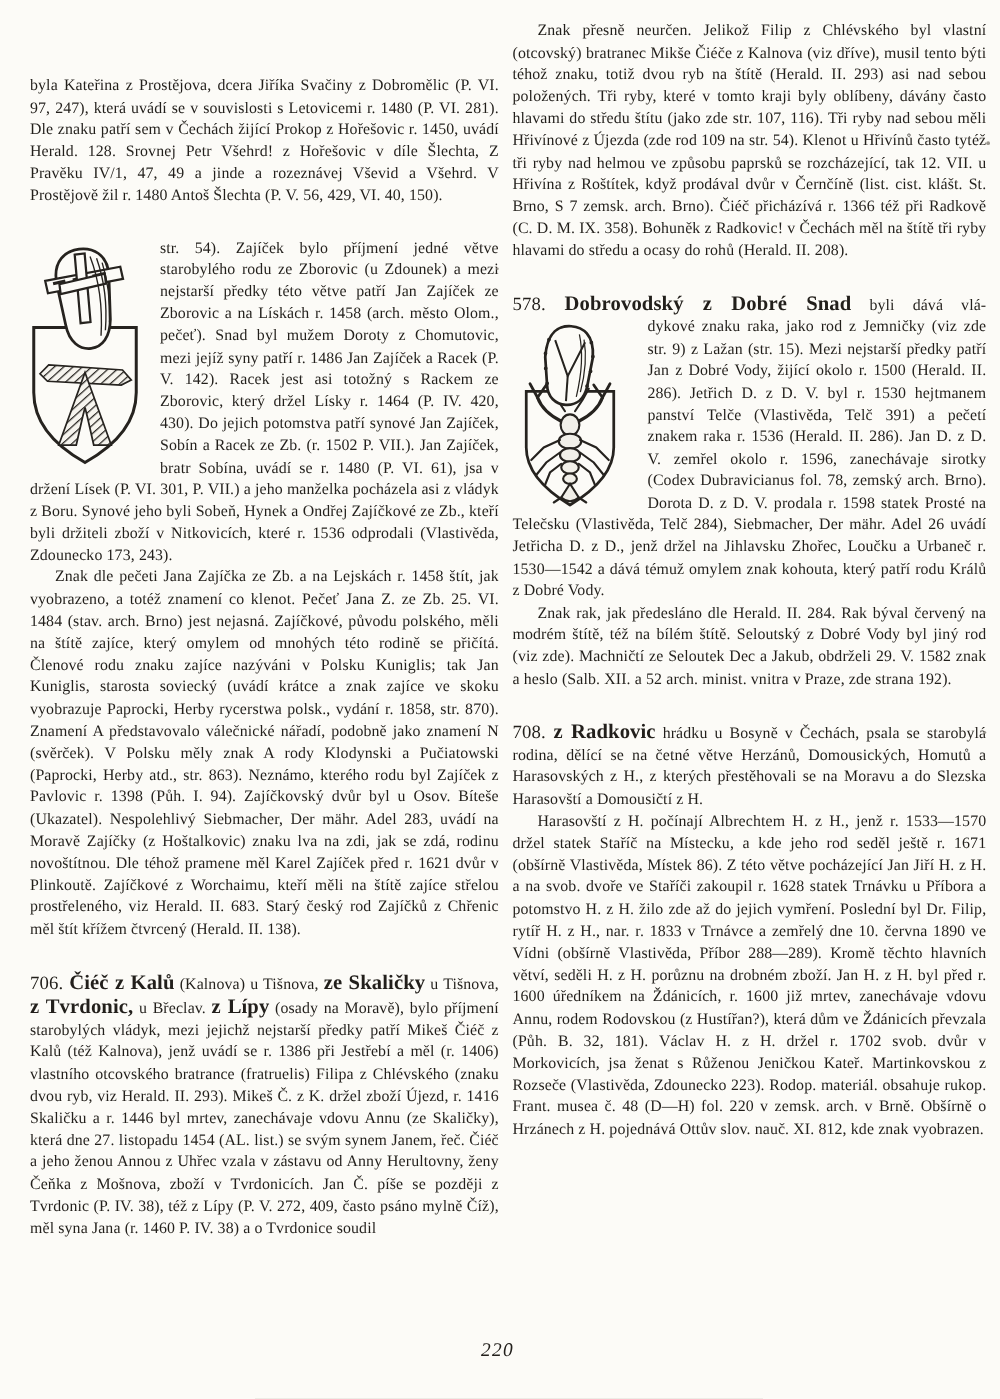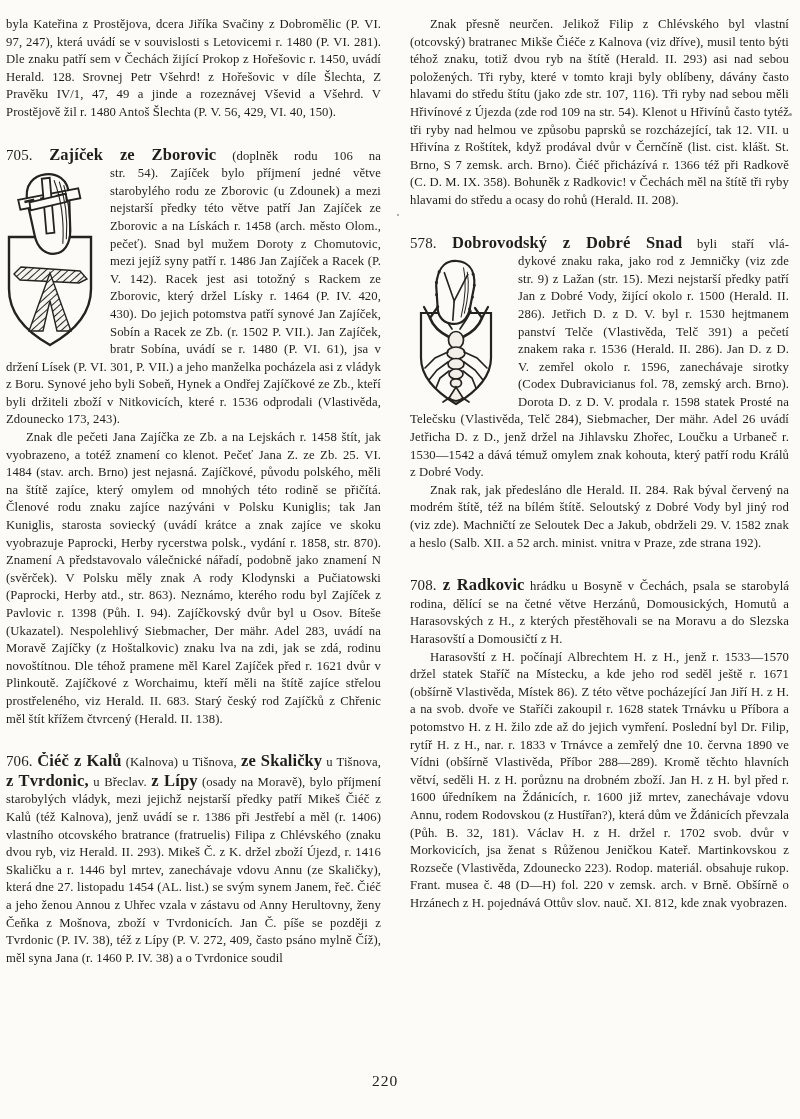--- a/index.html
+++ b/index.html
@@ -4,46 +4,45 @@
 <style>
   html,body{margin:0;padding:0;background:#d8d6d0;}
   .page{
     position:relative;width:800px;height:1119px;margin:0 auto;
     background:#fcfbf7;overflow:hidden;
     font-family:"Liberation Serif","DejaVu Serif",serif;
     color:#221f1b;
   }
   .col{position:absolute;top:16px;text-align:justify;
        font-size:12.7px;line-height:17.6px;letter-spacing:.1px;}
-  .col-left{left:6px;width:375px;}
+  .col-left{left:24px;width:375px;margin-top:44px;}
   .col-right{left:410px;width:379px;}
   .col p{margin:0;padding:0;}
   p.indent{text-indent:20px;}
   .entry{margin-top:24px;overflow:hidden;}
   .lead{text-align:justify;text-align-last:justify;white-space:nowrap;overflow:visible;}
   .seg-b{font-weight:normal;}
   .seg-t{font-weight:bold;font-size:16.5px;line-height:17px;}
   .seg-n{font-size:15px;}
   .float-arms{float:left;margin:6px 16px 2px 0;}
   .float-arms svg{display:block;}
-  .pagenum{position:absolute;left:0;width:770px;top:1072px;text-align:center;
-           font-size:15.5px;letter-spacing:1px;color:#23201c;}
+  .pagenum{position:absolute;left:13px;width:770px;top:1072px;text-align:center;
+           font-style:italic;font-size:15.5px;letter-spacing:1px;color:#23201c;}
   .speck{position:absolute;background:#9a968e;border-radius:50%;}
   .ink{stroke:#26231f;fill:none;}
 </style>
 </head>
 <body>
 
 <div class="page">
 
   <div class="col col-left">
     <p><span>byla Kateřina z Prostějova, dcera Jiříka Svačiny z Dobromělic (P. VI. 97, 247), která uvádí se v souvislosti s Letovicemi r. 1480 (P. VI. 281). Dle znaku patří sem v Čechách žijící Prokop z Hořešovic r. 1450, uvádí Herald. 128. Srovnej Petr Všehrd! z Hořešovic v díle Šlechta, Z Pravěku IV/1, 47, 49 a jinde a rozeznávej Vševid a Všehrd. V Prostějově žil r. 1480 Antoš Šlechta (P. V. 56, 429, VI. 40, 150).</span></p>
 
     <div class="entry">
-      <p class="lead"><span class="seg-n">705. </span><span class="seg-t">Zajíček ze Zborovic</span><span> (doplněk rodu 106 na</span></p>
       <div class="float-arms">
 
         <svg width="88" height="178" viewBox="0 0 88 178">
           <defs>
             <pattern id="hz" width="5" height="5" patternTransform="rotate(48)" patternUnits="userSpaceOnUse">
               <rect width="5" height="5" fill="#f6f4ee"></rect>
               <line x1="0" y1="0" x2="0" y2="5" stroke="#2a2723" stroke-width="2"></line>
             </pattern>
           </defs>
 
@@ -71,21 +70,21 @@
 
     <div class="entry">
       <p><span class="seg-n">706. </span><span class="seg-t">Čiéč z Kalů</span><span> (Kalnova) u Tišnova, </span><span class="seg-t">ze Skaličky</span><span> u Tišnova, </span><span class="seg-t">z Tvrdonic,</span><span> u Břeclav. </span><span class="seg-t">z Lípy</span><span> (osady na Moravě), bylo příjmení starobylých vládyk, mezi jejichž nejstarší předky patří Mikeš Čiéč z Kalů (též Kalnova), jenž uvádí se r. 1386 při Jestřebí a měl (r. 1406) vlastního otcovského bratrance (fratruelis) Filipa z Chlévského (znaku dvou ryb, viz Herald. II. 293). Mikeš Č. z K. držel zboží Újezd, r. 1416 Skaličku a r. 1446 byl mrtev, zanechávaje vdovu Annu (ze Skaličky), která dne 27. listopadu 1454 (AL. list.) se svým synem Janem, řeč. Čiéč a jeho ženou Annou z Uhřec vzala v zástavu od Anny Herultovny, ženy Čeňka z Mošnova, zboží v Tvrdonicích. Jan Č. píše se později z Tvrdonic (P. IV. 38), též z Lípy (P. V. 272, 409, často psáno mylně Číž), měl syna Jana (r. 1460 P. IV. 38) a o Tvrdonice soudil</span></p>
     </div>
   </div>
 
   <div class="col col-right">
     <p class="indent"><span class="seg-b">Znak</span><span> přesně neurčen. Jelikož Filip z Chlévského byl vlastní (otcovský) bratranec Mikše Čiéče z Kalnova (viz dříve), musil tento býti téhož znaku, totiž dvou ryb na štítě (Herald. II. 293) asi nad sebou položených. Tři ryby, které v tomto kraji byly oblíbeny, dávány často hlavami do středu štítu (jako zde str. 107, 116). Tři ryby nad sebou měli Hřivínové z Újezda (zde rod 109 na str. 54). Klenot u Hřivínů často tytéž tři ryby nad helmou ve způsobu paprsků se rozcházející, tak 12. VII. u Hřivína z Roštítek, když prodával dvůr v Černčíně (list. cist. klášt. St. Brno, S 7 zemsk. arch. Brno). Čiéč přicházívá r. 1366 též při Radkově (C. D. M. IX. 358). Bohuněk z Radkovic! v Čechách měl na štítě tři ryby hlavami do středu a ocasy do rohů (Herald. II. 208).</span></p>
 
     <div class="entry">
-      <p class="lead"><span class="seg-n">578. </span><span class="seg-t">Dobrovodský z Dobré Snad</span><span> byli staří vlá-</span></p>
+      <p class="lead"><span class="seg-n">578. </span><span class="seg-t">Dobrovodský z Dobré Snad</span><span> byli dává vlá-</span></p>
       <div class="float-arms">
 
         <svg width="92" height="150" viewBox="0 0 92 150">
 
           <path d="M11,54 L81,54 L81,99 Q81,124 46,145 Q11,124 11,99 Z" fill="#fcfbf7" stroke="#26231f" stroke-width="2.2"></path>
 
           <g stroke="#26231f" fill="none" stroke-width="1.7" stroke-linecap="round">
             <path d="M42,70 C37,63 34,58 31,52"></path>
             <path d="M50,70 C55,63 58,58 61,52"></path>
             <path d="M39,78 C29,73 23,67 20,59" stroke-width="2.6"></path>

